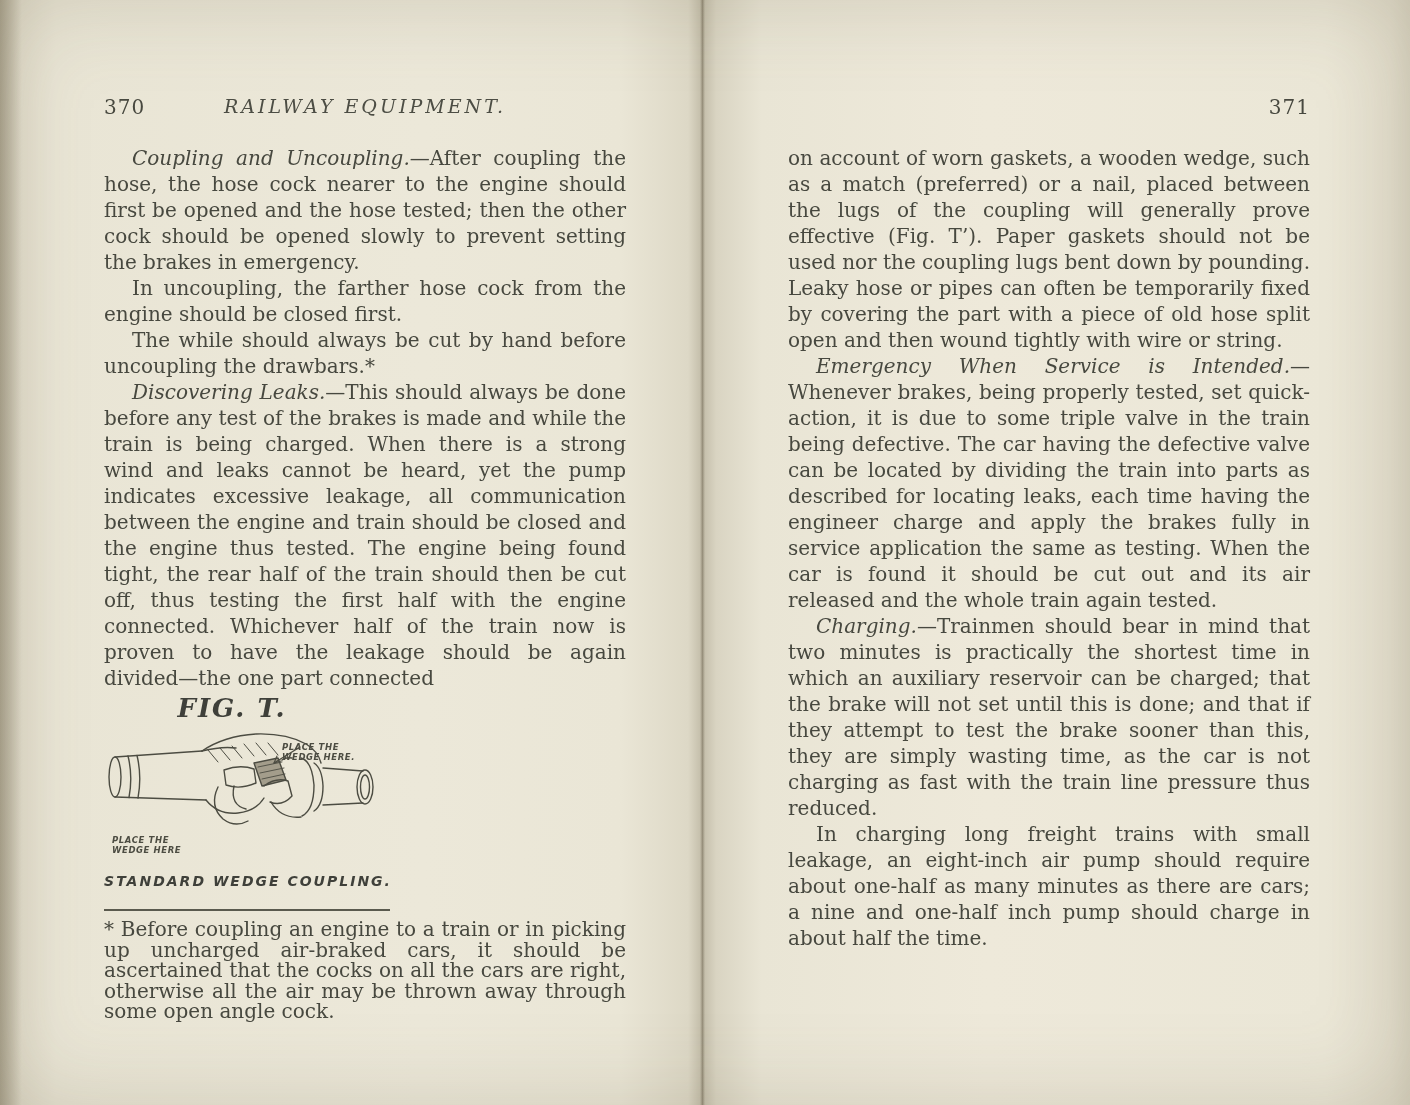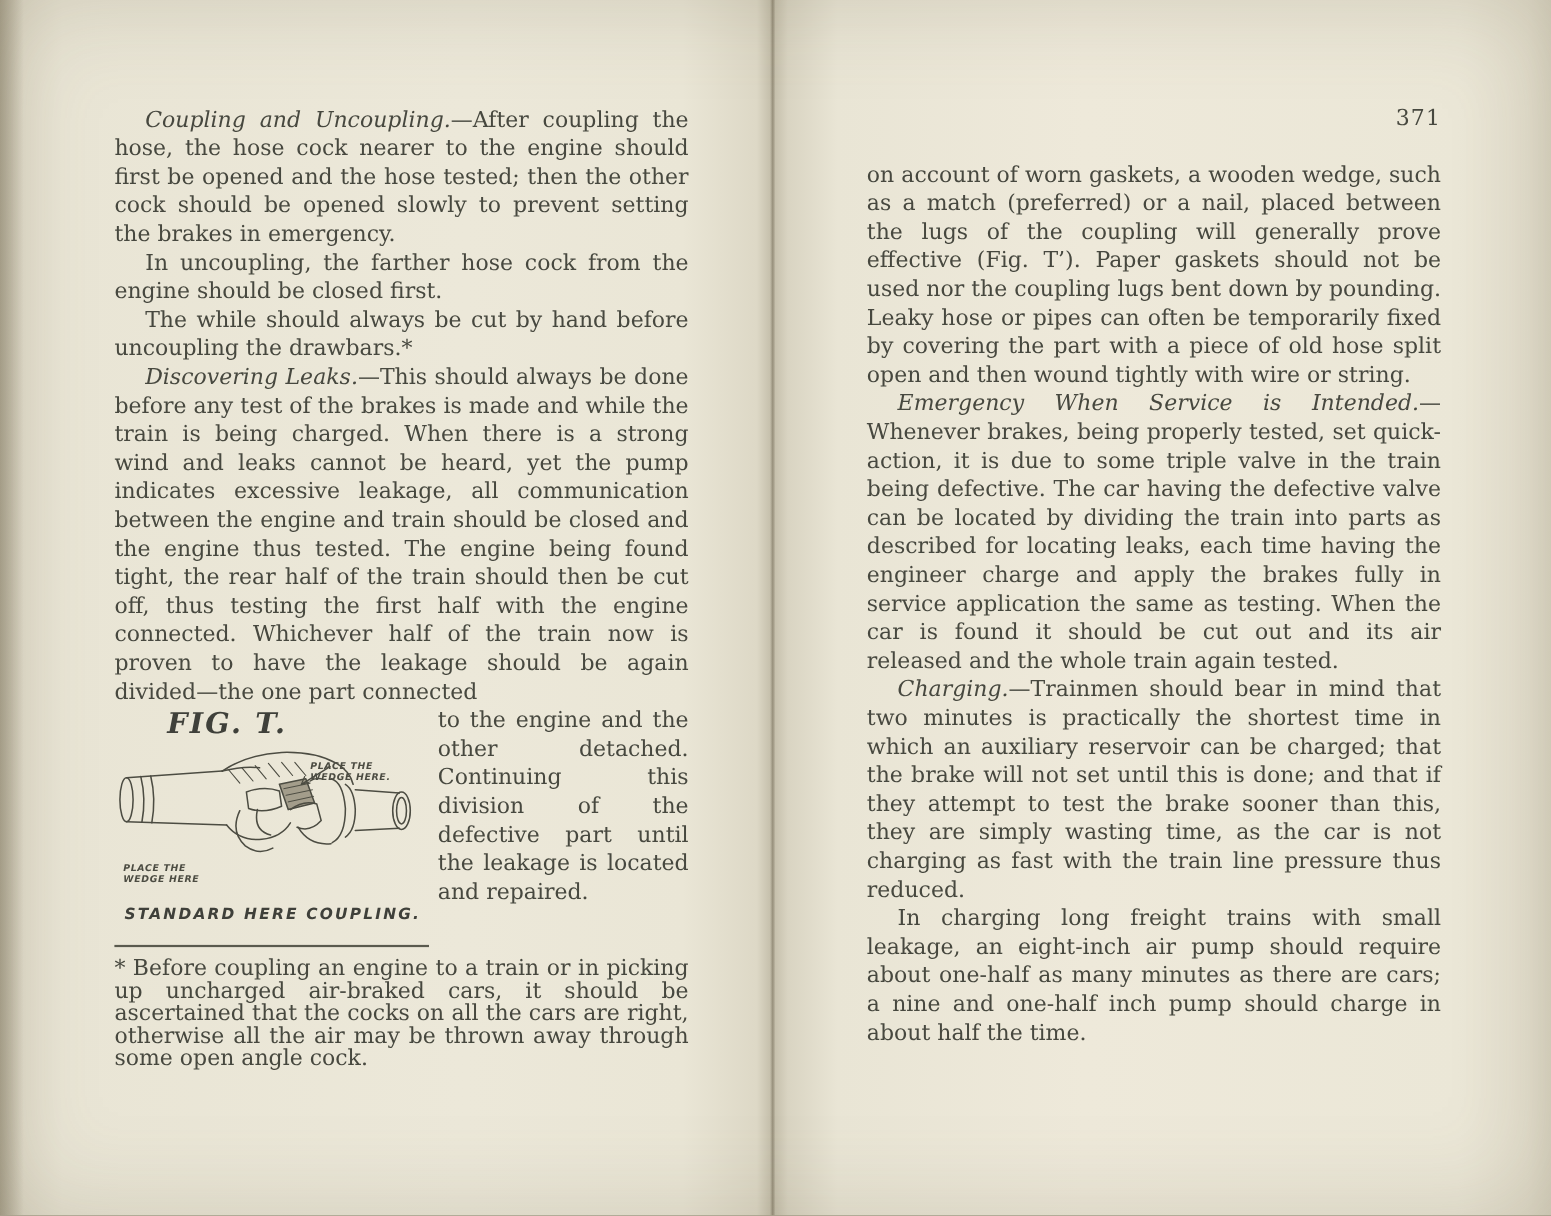--- a/index.html
+++ b/index.html
@@ -41,21 +41,21 @@
   .indent { text-indent:28px; }
   .lead { font-style:italic; }
 
   .fig-wrap { overflow:visible; }
   .fig-wrap::after { content:""; display:block; clear:both; }
   .figure {
     float:left; width:288px; height:200px; position:relative;
     margin:2px 6px 0 0;
   }
   .fig-label {
-    position:absolute; top:0; left:48px; width:160px; 
+    position:absolute; top:0; left:48px; width:160px; text-align:center;
     font-size:26px; font-weight:bold; font-style:italic; letter-spacing:2px;
     color:#3f403a;
   }
   .fig-svg { position:absolute; top:32px; left:0; }
   .fig-ann {
     position:absolute; font-family:"DejaVu Sans","Liberation Sans",sans-serif;
     font-size:8.5px; font-weight:bold; font-style:italic; letter-spacing:0.6px;
     line-height:10px; white-space:pre-line; color:#4c4c42;
   }
   .ann-top    { top:49px; left:178px; }
@@ -70,20 +70,24 @@
   .footnote { font-size:20px; line-height:20.5px; text-align:justify; margin:0; }
 </style>
 </head>
 <body>
 
 <div class="book">
   <div class="edge-left"></div>
   <div class="gutter-line"></div>
 
   <div class="page-col left">
+    <div class="page-header">
+      <span class="page-num pn-left">370</span>
+      <span class="running-title">RAILWAY EQUIPMENT.</span>
+    </div>
 
     <p class="bt indent"><span class="lead">Coupling and Uncoupling.</span><span>—After coupling the hose, the hose cock nearer to the engine should first be opened and the hose tested; then the other cock should be opened slowly to prevent setting the brakes in emergency.</span></p>
 
     <p class="bt indent">In uncoupling, the farther hose cock from the engine should be closed first.</p>
 
     <p class="bt indent">The while should always be cut by hand before uncoupling the drawbars.*</p>
 
     <p class="bt indent"><span class="lead">Discovering Leaks.</span><span>—This should always be done before any test of the brakes is made and while the train is being charged. When there is a strong wind and leaks cannot be heard, yet the pump indicates excessive leakage, all communication between the engine and train should be closed and the engine thus tested. The engine being found tight, the rear half of the train should then be cut off, thus testing the first half with the engine connected. Whichever half of the train now is proven to have the leakage should be again divided—the one part connected</span></p>
 
     <div class="fig-wrap">
@@ -124,23 +128,22 @@
             <ellipse cx="261" cy="62" rx="4.5" ry="12"></ellipse>
 
             <path d="M196,22 L170,38"></path>
             <path d="M170,38 L177,36 M170,38 L173,31" stroke-width="1.1"></path>
           </g>
         </svg>
         <span class="fig-ann ann-top">PLACE THE
 WEDGE HERE.</span>
         <span class="fig-ann ann-bottom">PLACE THE
 WEDGE HERE</span>
-        <span class="fig-caption">STANDARD HERE COUPLING.</span>
+        <span class="fig-caption">STANDARD WEDGE COUPLING.</span>
       </div>
-      <p class="bt">to the engine and the other detached. Continuing this division of the defective part until the leakage is located and repaired.</p>
     </div>
 
     <div class="footnote-rule"></div>
     <p class="footnote indent-sm">* Before coupling an engine to a train or in picking up uncharged air-braked cars, it should be ascertained that the cocks on all the cars are right, otherwise all the air may be thrown away through some open angle cock.</p>
   </div>
 
   <div class="page-col right">
     <div class="page-header">
       <span class="page-num pn-right">371</span>
     </div>

